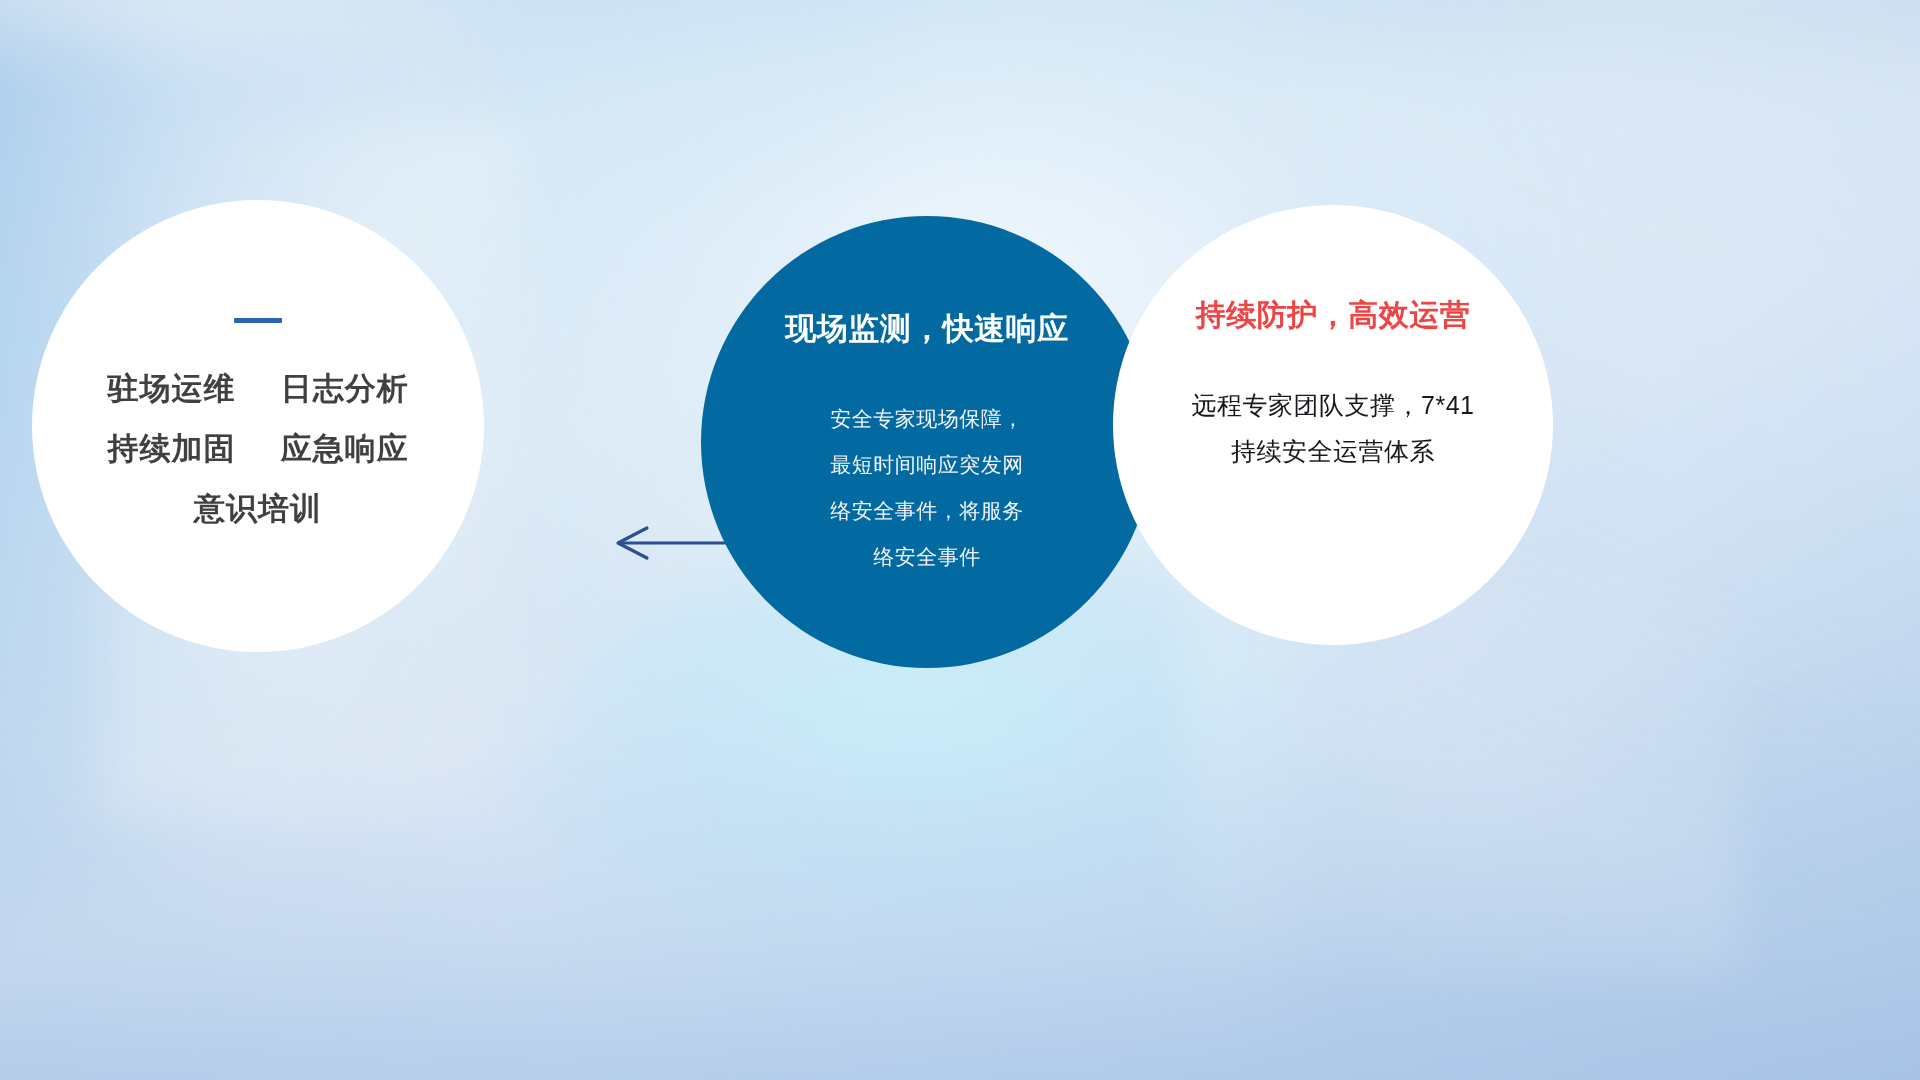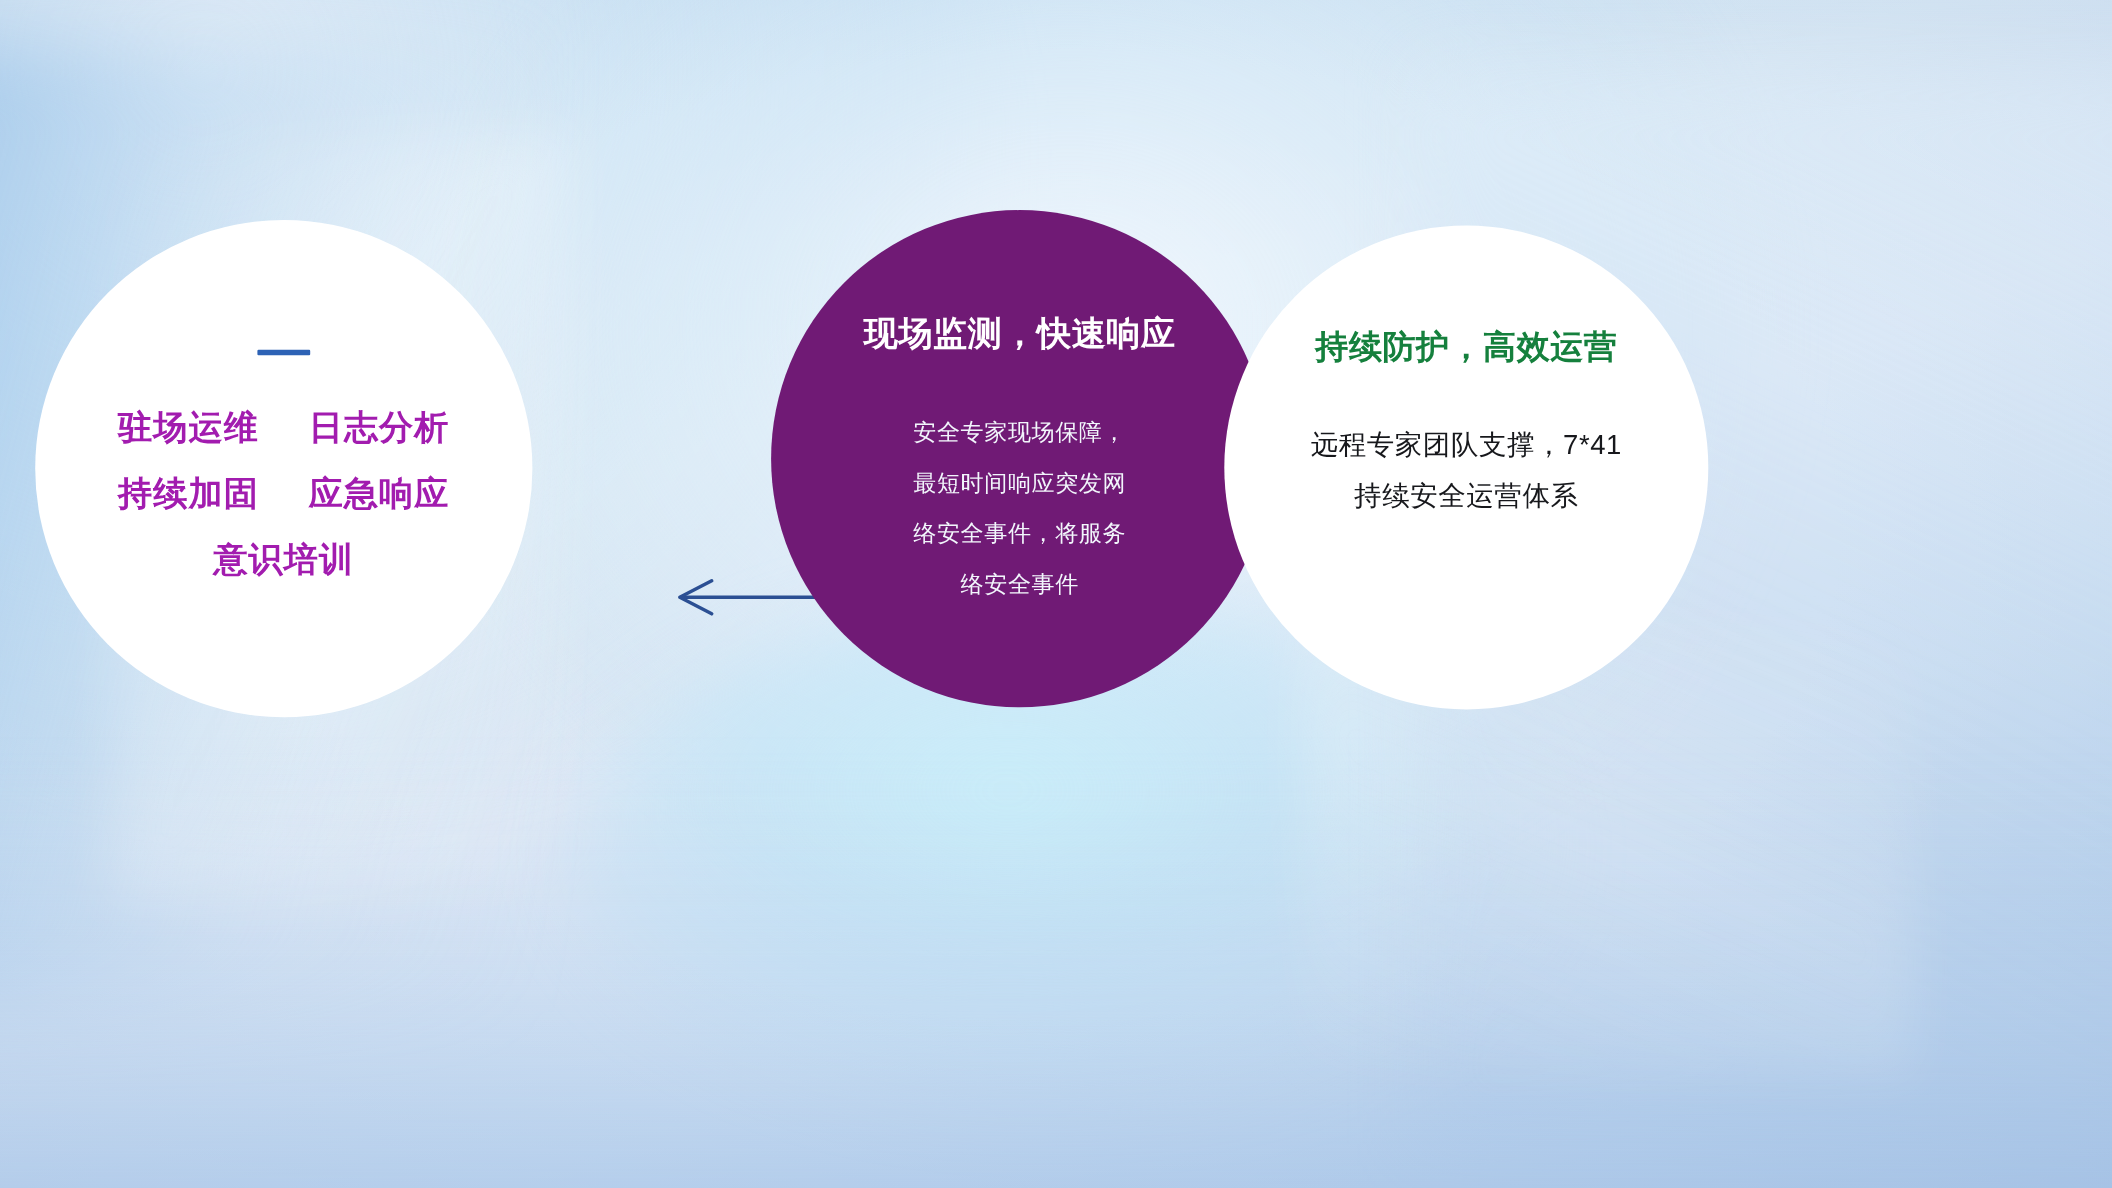--- a/index.html
+++ b/index.html
@@ -180,36 +180,36 @@
   }
   .dash-deco {
     width: 48px;
     height: 5px;
     background: #2d62b5;
     border-radius: 1px;
     margin-top: 118px;
   }
   .left-lines {
     margin-top: 36px;
-    color: #a21caf;
+    color: #404040;
     font-weight: bold;
     font-size: 31px;
     line-height: 60px;
     letter-spacing: 1px;
   }
   .left-lines .ln { white-space: nowrap; }
   .left-lines .gap { display: inline-block; width: 26px; }
 
   
   .circle-mid {
     left: 701px;
-    top: 191px;
+    top: 216px;
     width: 452px;
     height: 452px;
-    background: #701a75;
+    background: #0369a1;
     z-index: 2;
     justify-content: flex-start;
   }
   .mid-title {
     margin-top: 92px;
     color: #ffffff;
     font-weight: bold;
     font-size: 31px;
     letter-spacing: 0.5px;
     white-space: nowrap;
@@ -228,21 +228,21 @@
     left: 1113px;
     top: 205px;
     width: 440px;
     height: 440px;
     background: #ffffff;
     z-index: 3;
     justify-content: flex-start;
   }
   .right-title {
     margin-top: 90px;
-    color: #15803d;
+    color: #ef4444;
     font-weight: bold;
     font-size: 30px;
     letter-spacing: 0.5px;
     white-space: nowrap;
   }
   .right-body {
     margin-top: 46px;
     width: 366px;
     color: #17181c;
     font-size: 25px;

